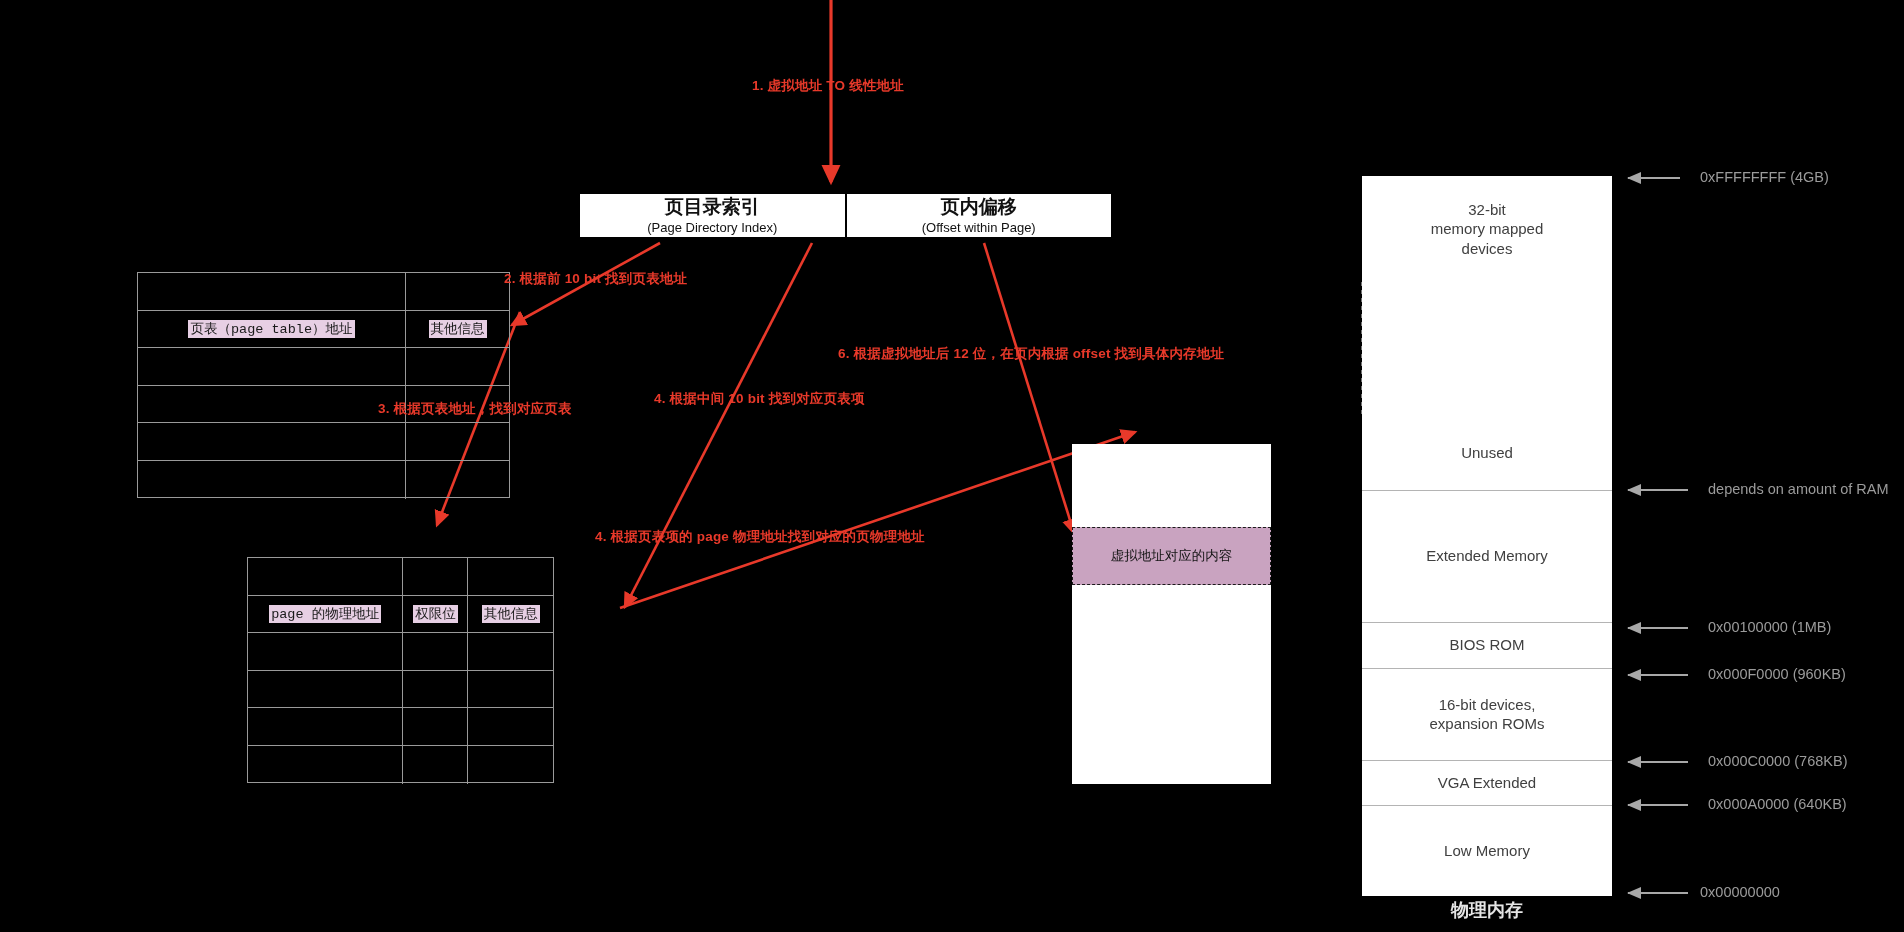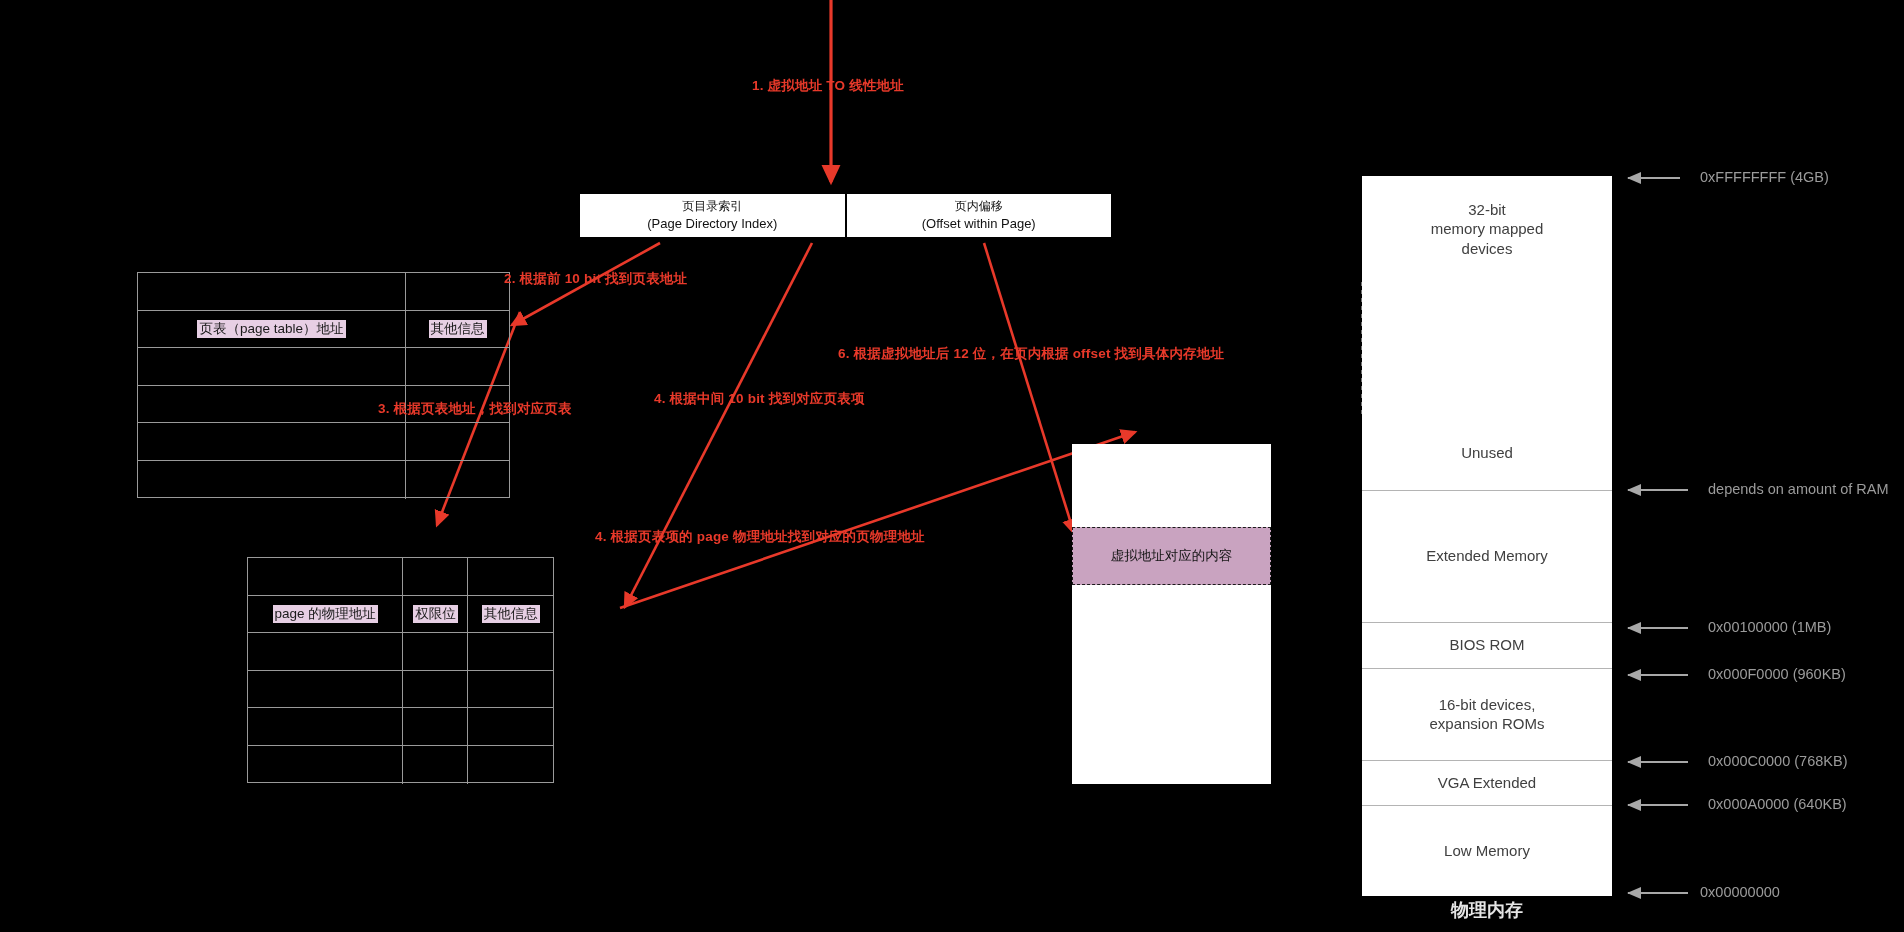--- a/index.html
+++ b/index.html
@@ -14,31 +14,31 @@
   #va-box{
     position:absolute;left:578px;top:192px;width:535px;height:47px;
     display:flex;background:#fff;border:2px solid #000;box-sizing:border-box;
   }
   #va-box .cell{
     flex:1;display:flex;flex-direction:column;align-items:center;justify-content:center;
     color:#111;font-size:13.5px;line-height:1.32;text-align:center;
     border-right:2px solid #000;box-sizing:border-box;
   }
   #va-box .cell:last-child{border-right:none;}
-  #va-box .cn{font-size:12px;}
+  #va-box .cn{font-size:19px;font-weight:bold;}
   #va-box .en{font-size:13px;}
 
   
   .gtable{position:absolute;border:1px solid #9a9a9a;box-sizing:border-box;}
   .gtable .row{display:flex;box-sizing:border-box;border-bottom:1px solid #9a9a9a;}
   .gtable .row:last-child{border-bottom:none;}
   .gtable .cell{
     box-sizing:border-box;border-right:1px solid #9a9a9a;
     display:flex;align-items:center;justify-content:center;
-    color:#e8e8e8;font-size:13.5px;
+    color:#e8e8e8;font-size:13.5px;font-family:Liberation Mono, monospace;
   }
   .gtable .cell:last-child{border-right:none;}
   .hl{background:#e7cfe4;color:#1a1a1a;padding:0 2px;font-size:13.5px;}
 
   #pd-table{left:137px;top:272px;width:373px;height:226px;}
   #pd-table .row{height:37.6px;}
   #pd-table .c0{width:268px;}
   #pd-table .c1{width:103px;}
 
   #pt-table{left:247px;top:557px;width:307px;height:226px;}

